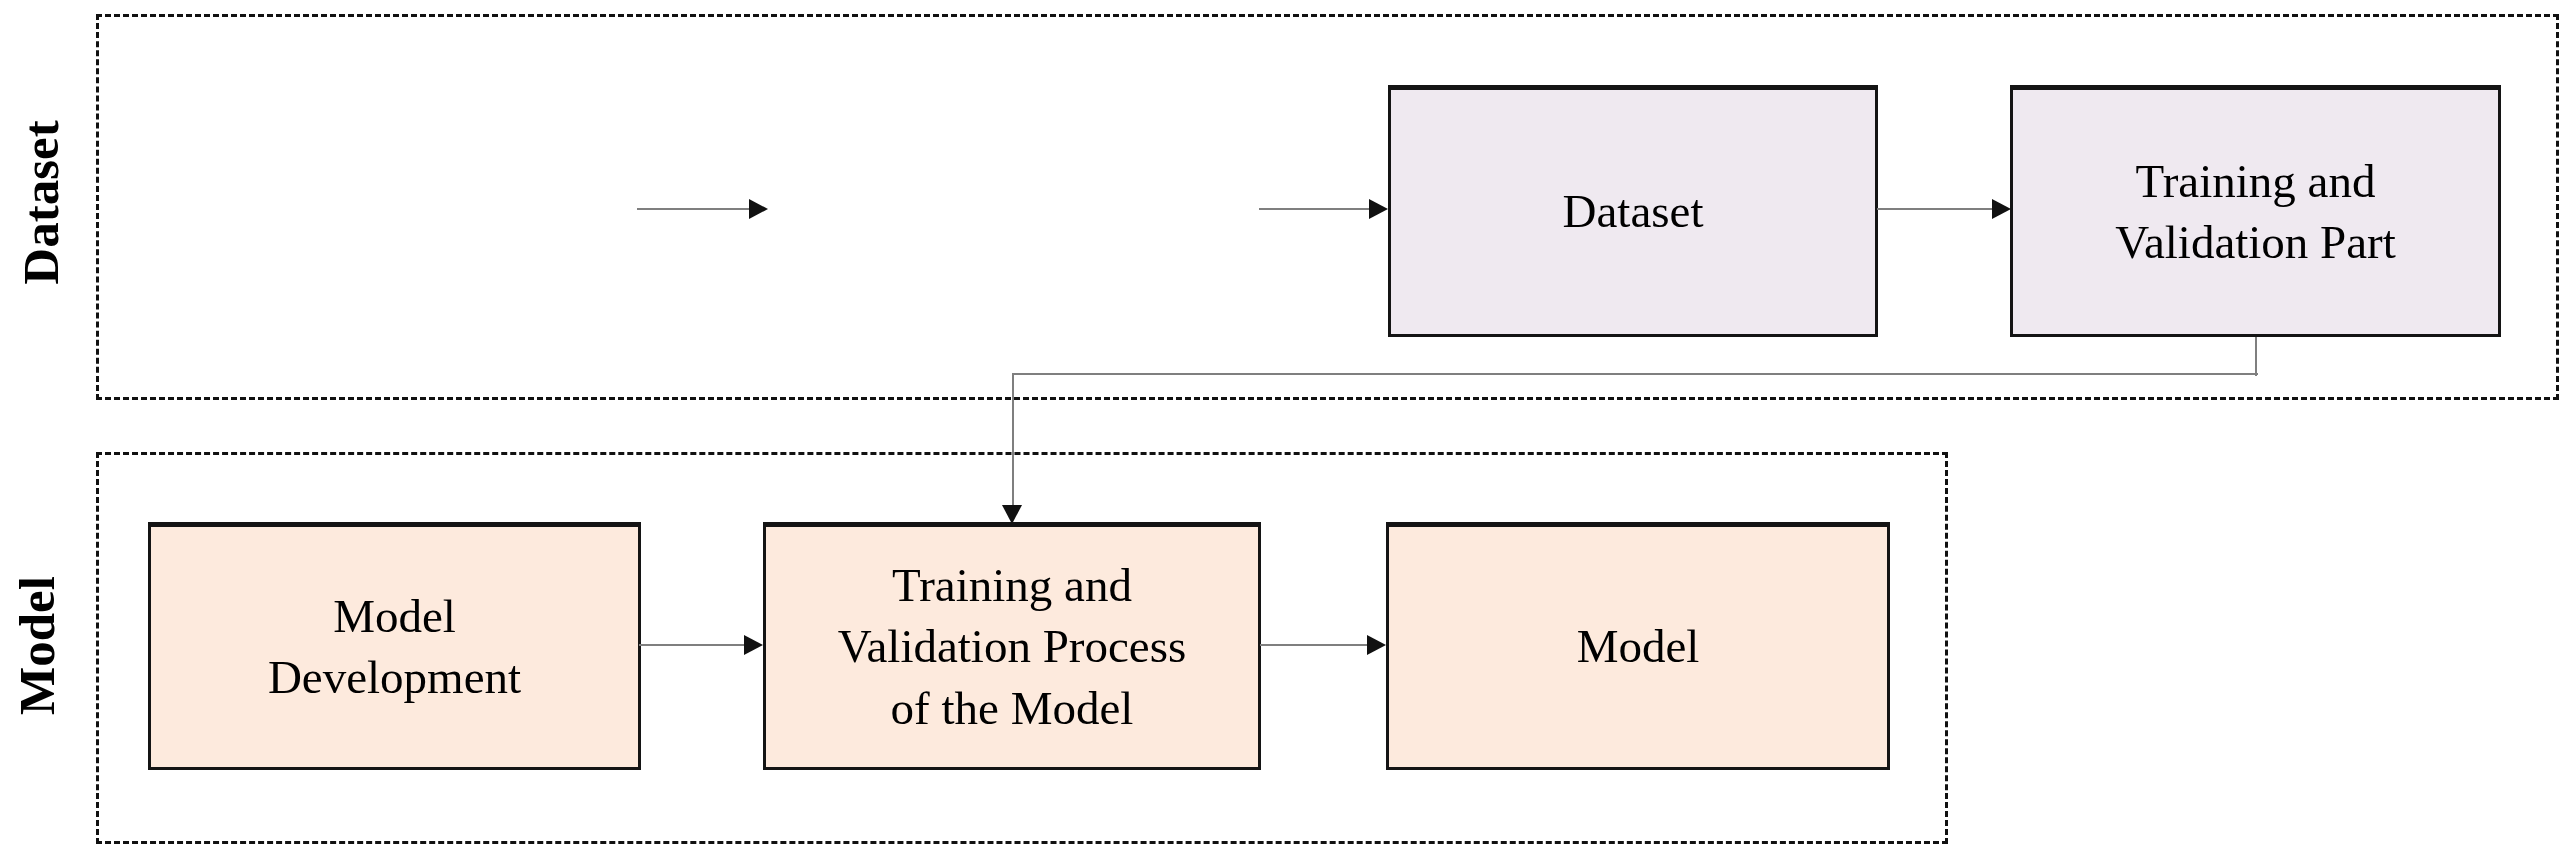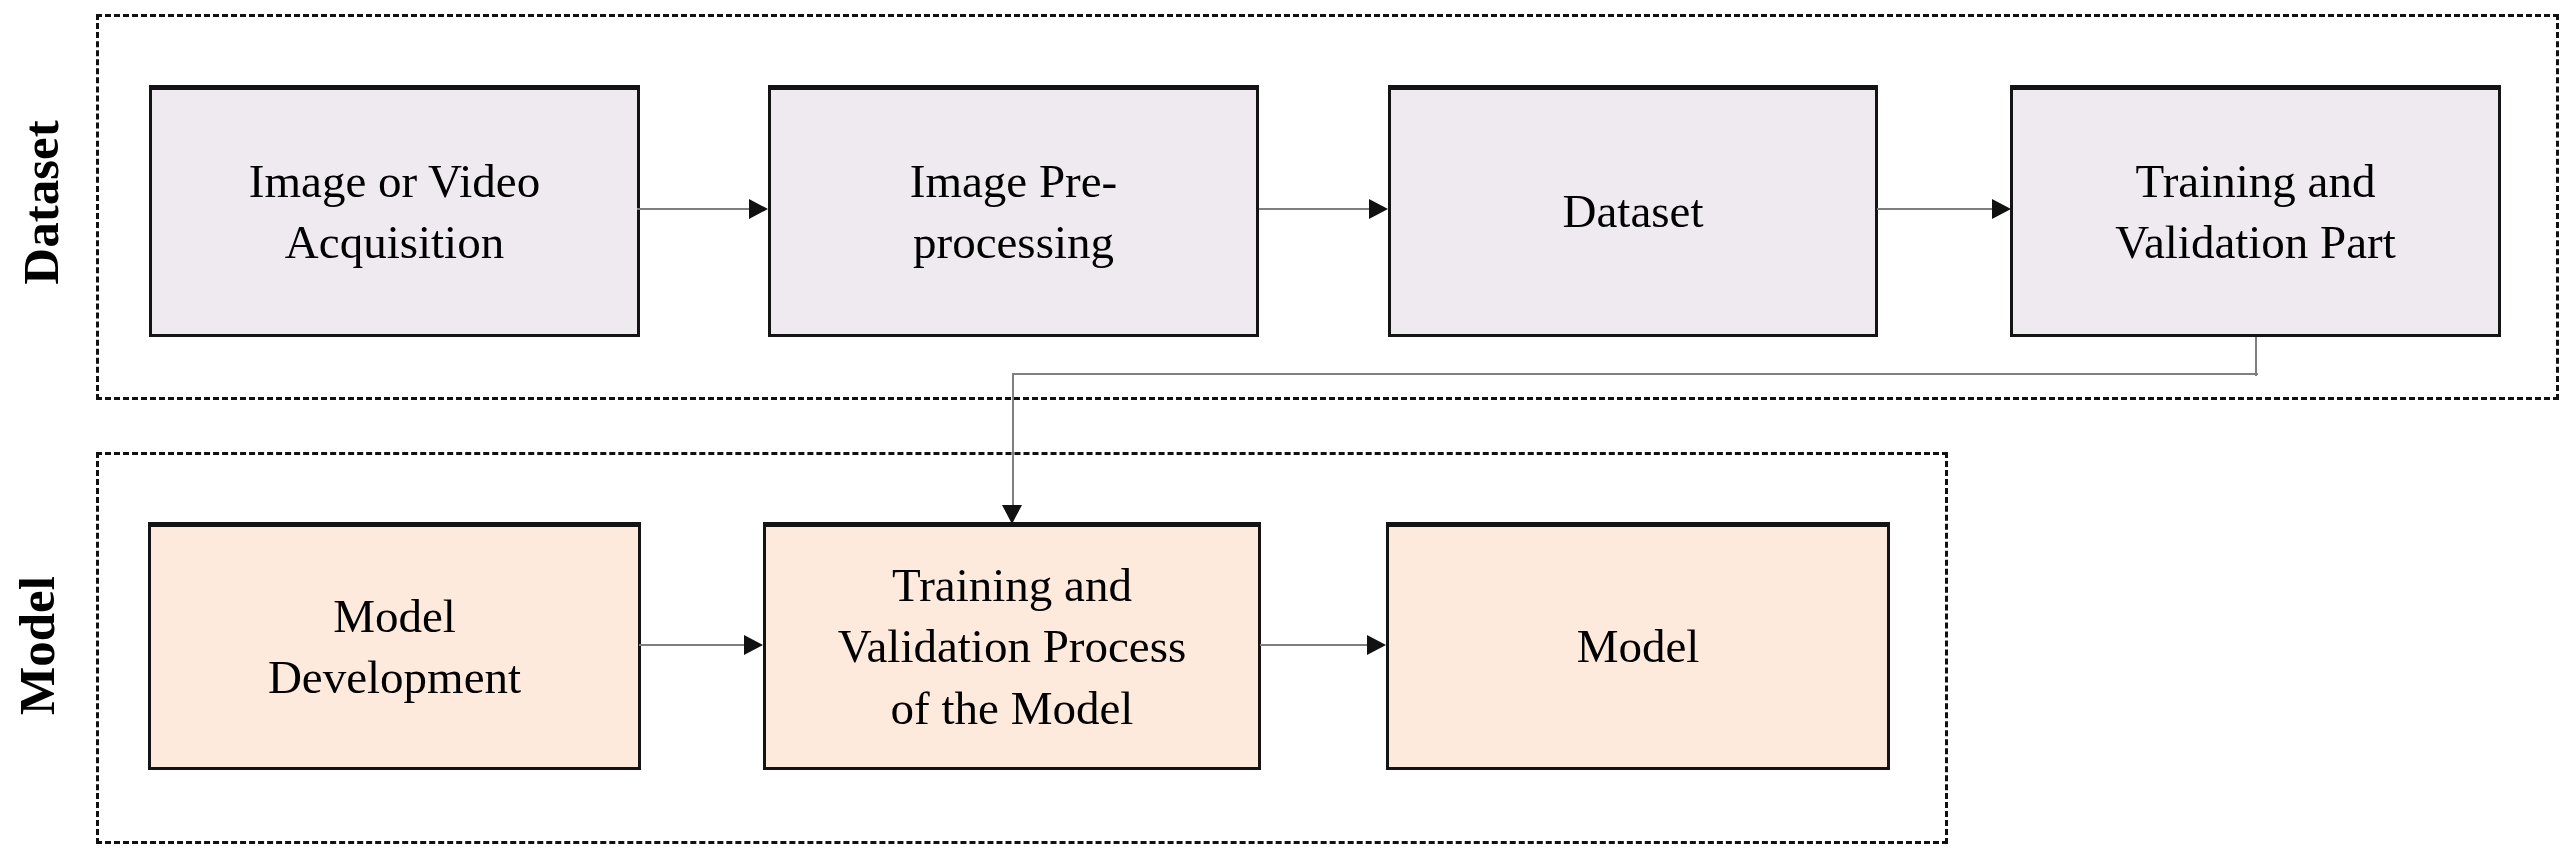--- a/index.html
+++ b/index.html
@@ -81,28 +81,20 @@
   .c-head{left:1002px;top:505px;}
 </style>
 </head>
 <body>
 
 <div class="canvas">
 
   <div class="dashed ds-outline"></div>
   <div class="side-label ds-label">Dataset</div>
 
-  <div class="node lavender b1">
-    <span class="node-text">Image or Video
-Acquisition</span>
-  </div>
-  <div class="node lavender b2">
-    <span class="node-text">Image Pre-
-processing</span>
-  </div>
   <div class="node lavender b3">
     <span class="node-text">Dataset</span>
   </div>
   <div class="node lavender b4">
     <span class="node-text">Training and
 Validation Part</span>
   </div>
 
   <div class="hline a1-line"></div>
   <div class="arrow-right a1-head"></div>

